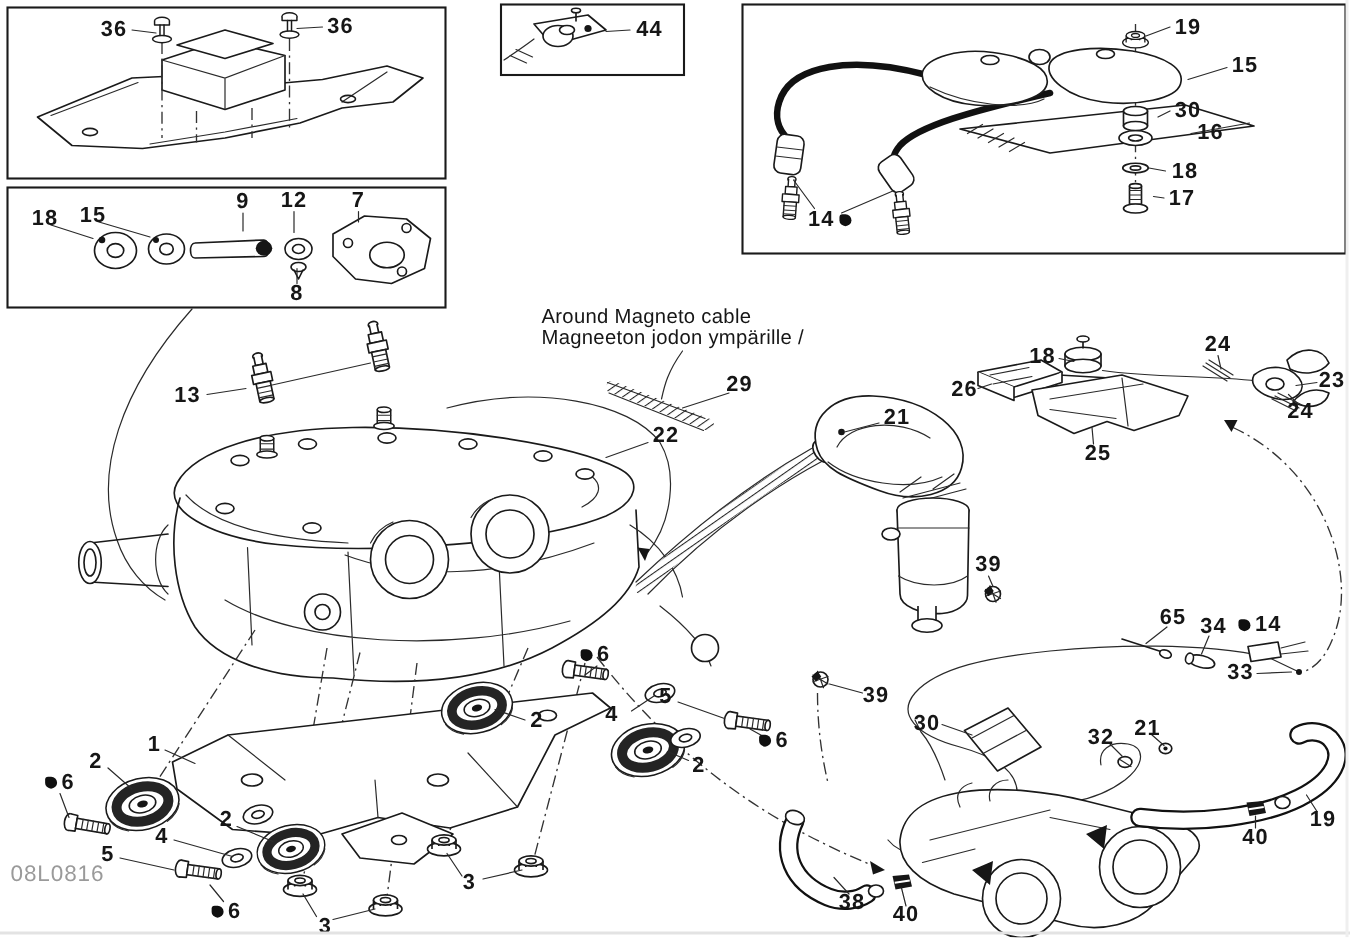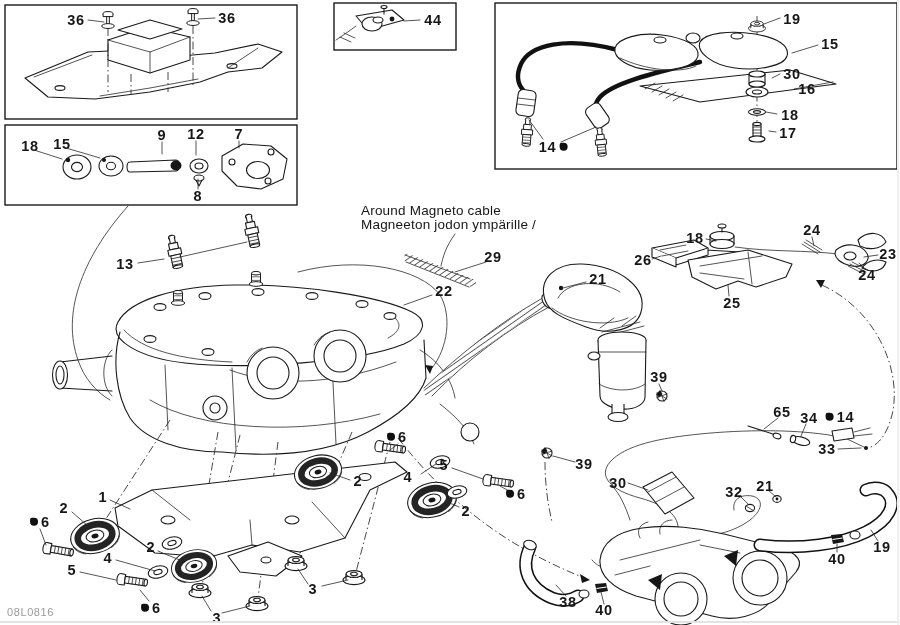--- a/index.html
+++ b/index.html
@@ -6,21 +6,21 @@
   .stage{position:relative;width:900px;height:625px;background:#ffffff;overflow:hidden;
          font-family:"Liberation Sans",sans-serif}
   .stage svg{position:absolute;left:0;top:0}
   .co{position:absolute;transform:translate(-50%,-50%);font-size:14.5px;font-weight:700;
       letter-spacing:.8px;color:#161616;display:flex;align-items:center;gap:3px;
       white-space:nowrap;line-height:1}
   .droplet{display:inline-block;width:8px;height:8px;background:#101010;
            border-radius:2px 50% 50% 50%}
   .note{position:absolute;left:361px;top:204px;font-size:13.5px;color:#161616;
         line-height:1.07;letter-spacing:.2px}
-  .code{position:absolute;left:7px;top:606px;font-size:11px;color:#9a9a9a;letter-spacing:.6px}
+  .code{position:absolute;left:7px;top:574px;font-size:15px;color:#9a9a9a;letter-spacing:.6px}
   .edge-b{position:absolute;left:0;top:621px;width:900px;height:2px;background:#e3e3e3}
   .edge-r{position:absolute;left:897px;top:0;width:2px;height:625px;background:#efefef}
   
   .s{stroke:#1a1a1a;fill:none;stroke-width:1.1;stroke-linecap:round;stroke-linejoin:round}
   .sw{stroke:#1a1a1a;fill:#ffffff;stroke-width:1.1;stroke-linejoin:round}
   .thin{stroke:#2a2a2a;stroke-width:.8;fill:none;stroke-linecap:round}
   .dd{stroke:#333;stroke-width:.9;fill:none;stroke-dasharray:8 3 1.5 3}
   .thk{stroke:#111;stroke-width:4.4;fill:none;stroke-linecap:round}
   .box{fill:none;stroke:#1a1a1a;stroke-width:1.4}
   .dk{fill:#161616;stroke:none}

